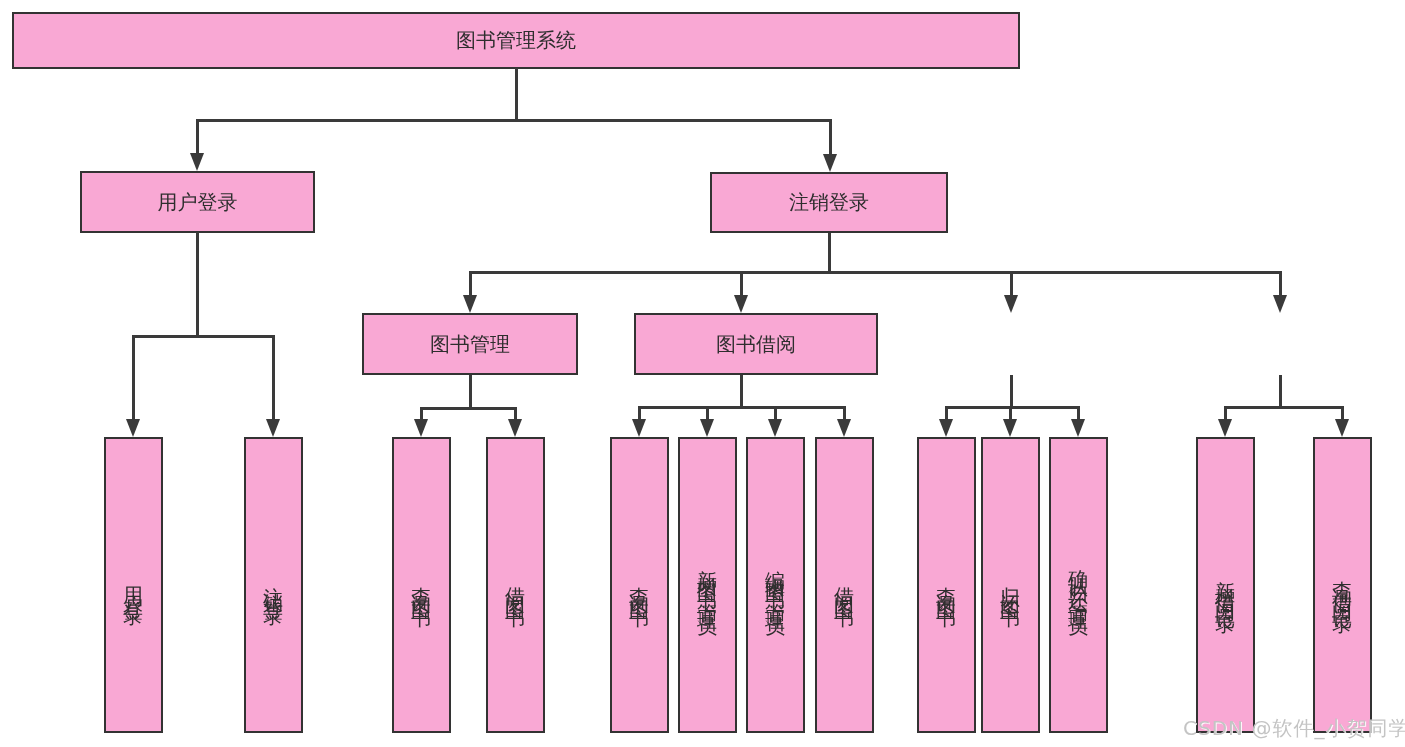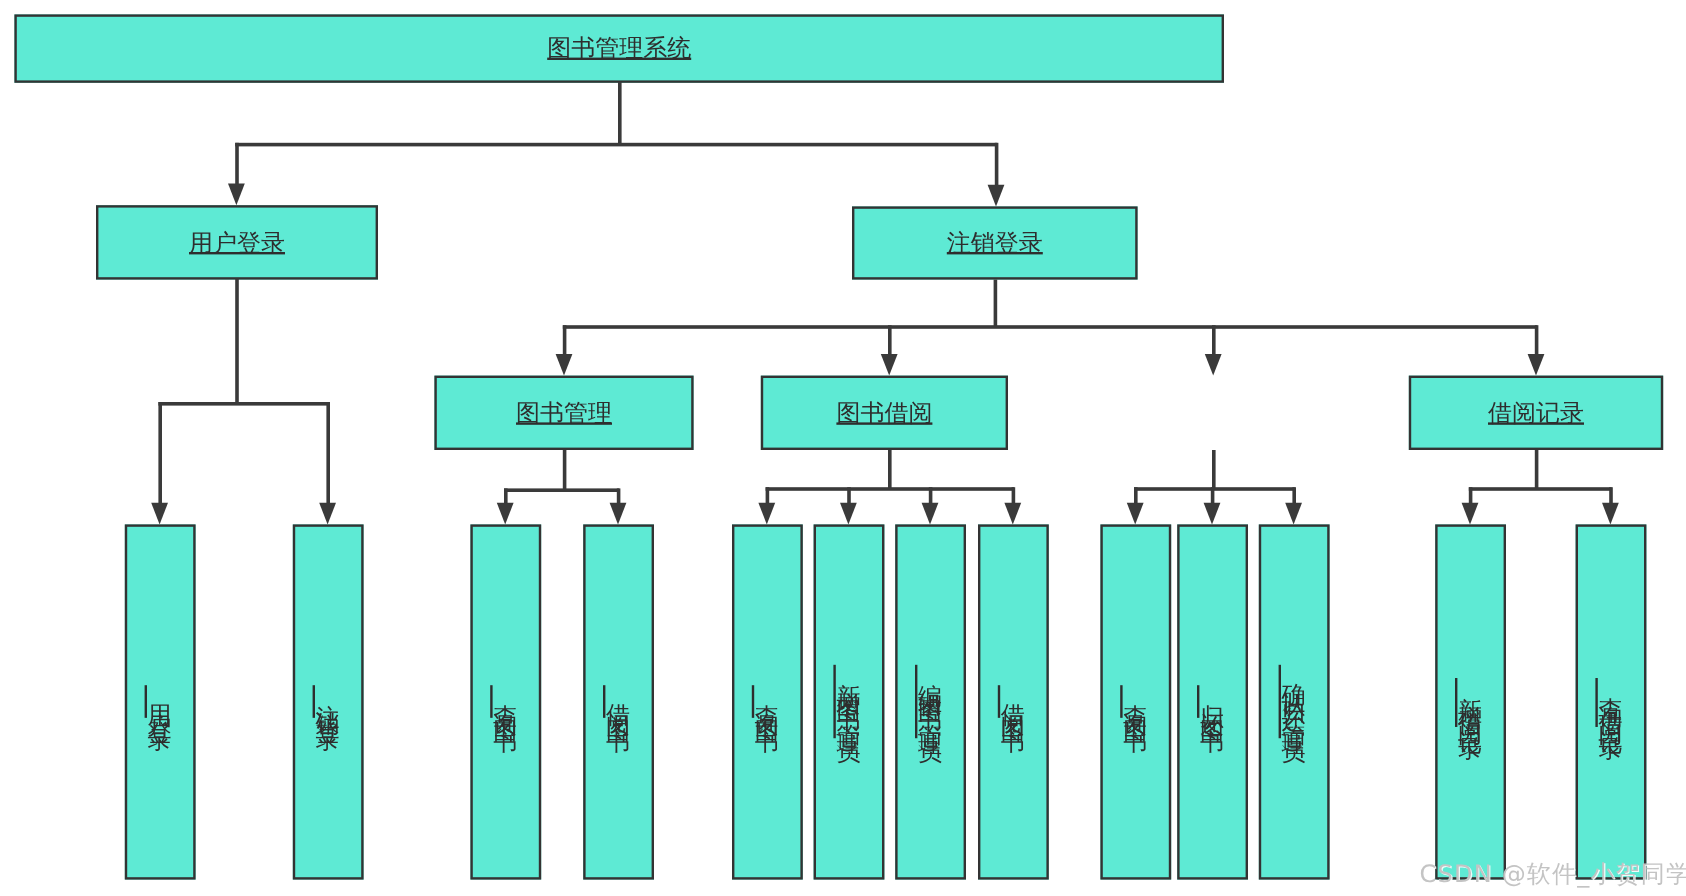--- a/index.html
+++ b/index.html
@@ -1,23 +1,23 @@
 <!DOCTYPE html>
 <html lang="zh"><head>
 <meta charset="utf-8">
 <style>
   html,body{margin:0;padding:0;background:#fff;}
   .canvas{
     position:relative;width:1405px;height:747px;background:#fff;overflow:hidden;
     font-family:"DejaVu Sans","Liberation Sans",sans-serif;
   }
   .box{
-    position:absolute;box-sizing:border-box;border:2.5px solid #333;background:#5eead4;
+    position:absolute;box-sizing:border-box;border:2.5px solid #333;background:#f9a8d4;
     display:flex;align-items:center;justify-content:center;
-    font-size:20px;color:#2e2e2e;text-align:center;white-space:nowrap;text-decoration:underline;
+    font-size:20px;color:#2e2e2e;text-align:center;white-space:nowrap;
   }
   .leaf{
     writing-mode:vertical-rl;text-orientation:mixed;letter-spacing:0.34em;
     font-size:20px;line-height:1;
   }
   .ln{position:absolute;background:#3a3a3a;}
   .v{width:2.5px;}
   .h{height:2.5px;}
   .arrow{
     position:absolute;width:0;height:0;
@@ -33,22 +33,21 @@
 <body>
 
 <div class="canvas">
 
   <div class="box" style="left:12px;top:12px;width:1008px;height:57px">图书管理系统</div>
 
   <div class="box" style="left:80px;top:171px;width:235px;height:62px">用户登录</div>
   <div class="box" style="left:710px;top:172px;width:238px;height:61px">注销登录</div>
 
   <div class="box" style="left:362px;top:313px;width:216px;height:62px">图书管理</div>
-  <div class="box" style="left:634px;top:313px;width:206px;height:62px">图书借阅</div>
-  <div class="box" style="left:1174px;top:313px;width:212px;height:62px">借阅记录</div>
+  <div class="box" style="left:634px;top:313px;width:244px;height:62px">图书借阅</div>
 
   <div class="box leaf" style="left:104px;top:437px;width:59px;height:296px">用户登录</div>
   <div class="box leaf" style="left:244px;top:437px;width:59px;height:296px">注销登录</div>
 
   <div class="box leaf" style="left:392px;top:437px;width:59px;height:296px">查询图书</div>
   <div class="box leaf" style="left:486px;top:437px;width:59px;height:296px">借阅图书</div>
 
   <div class="box leaf" style="left:610px;top:437px;width:59px;height:296px">查询图书</div>
   <div class="box leaf" style="left:678px;top:437px;width:59px;height:296px">新增图书（管理员）</div>
   <div class="box leaf" style="left:746px;top:437px;width:59px;height:296px">编辑图书（管理员）</div>

